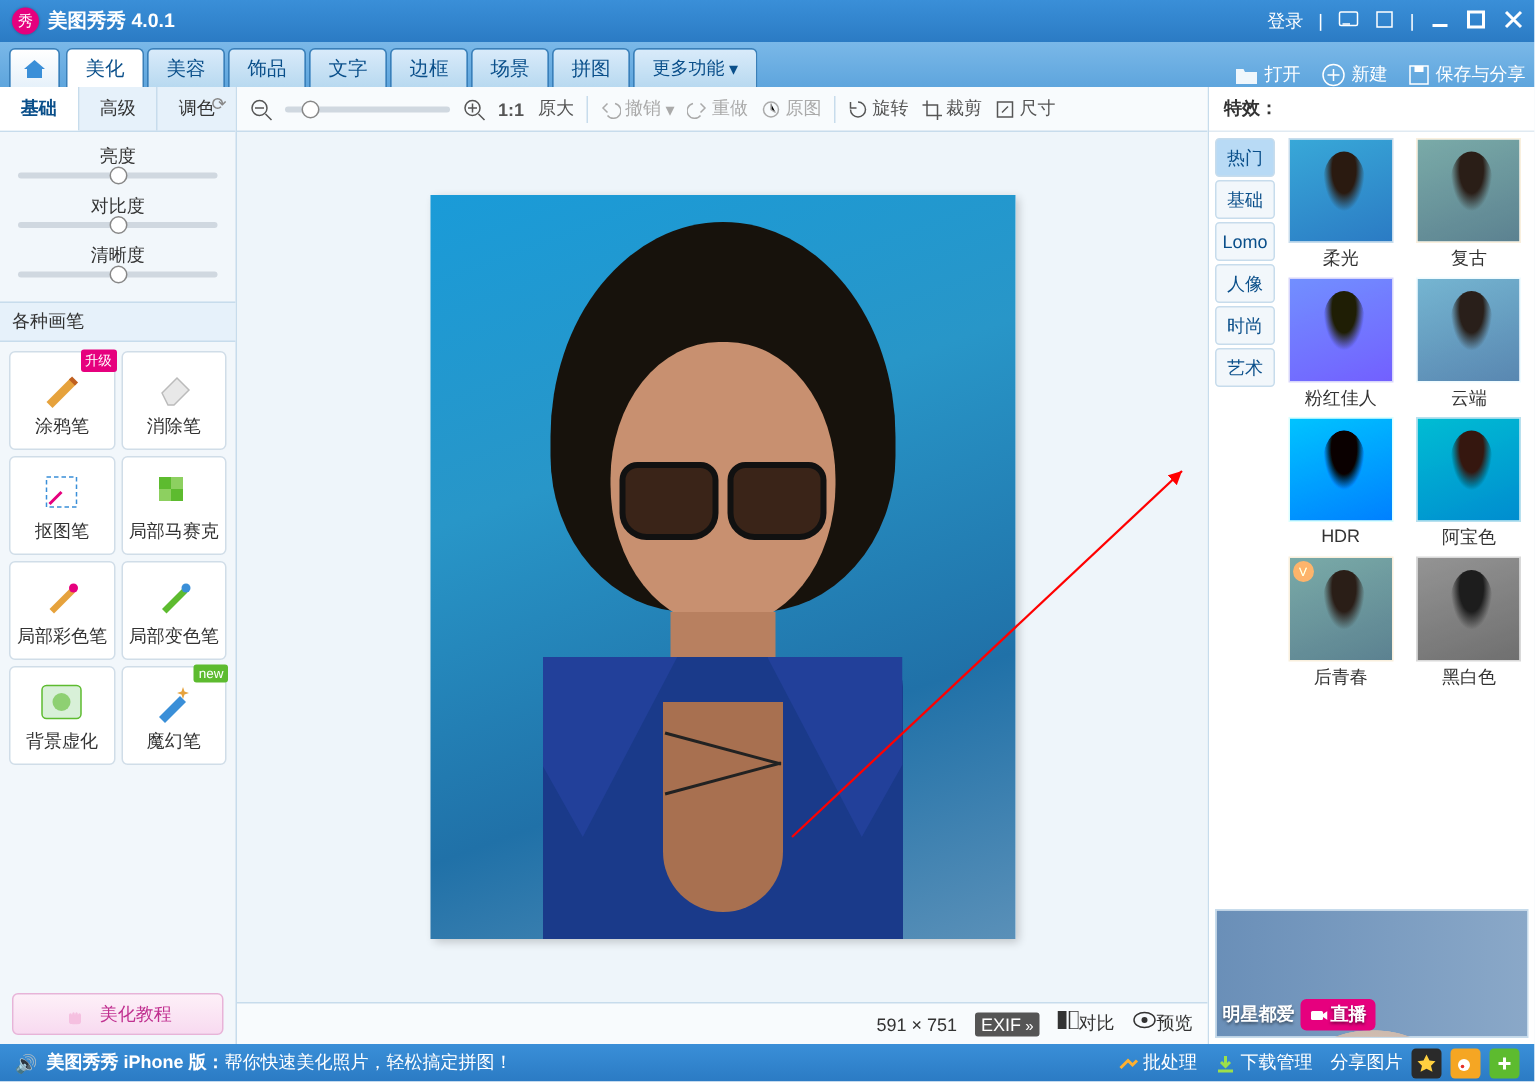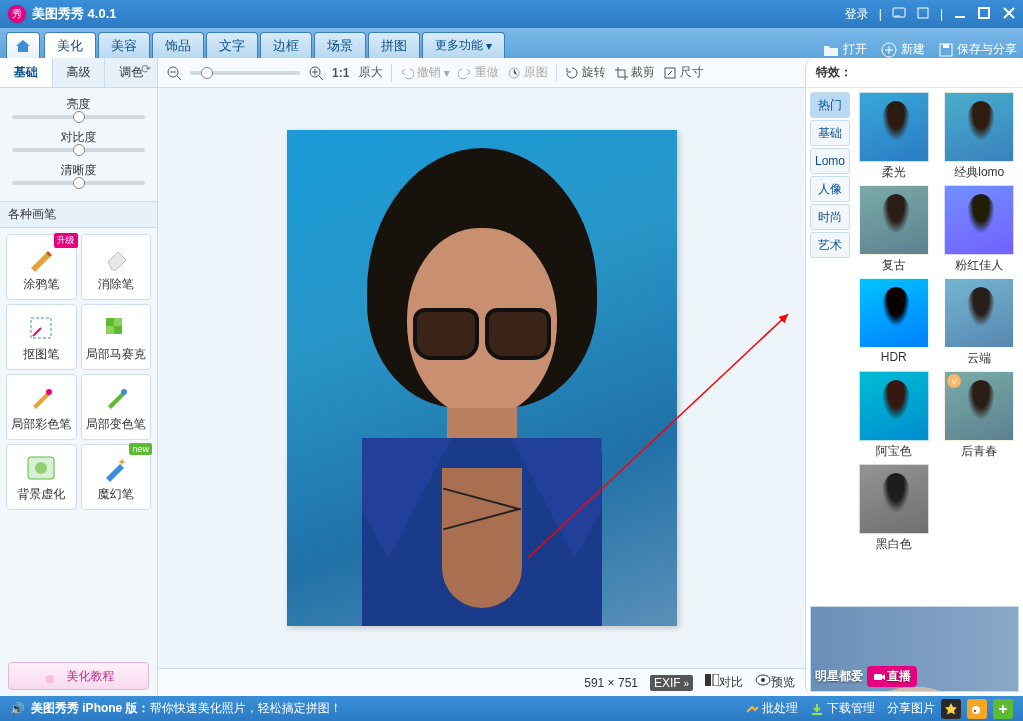--- a/index.html
+++ b/index.html
@@ -60,21 +60,21 @@
 .zoom-slider .thumb { left: 15%; }
 
 .canvas-body { flex: 1; background: #eef5fa; display: flex; align-items: center; justify-content: center; position: relative; }
 .photo { width: 390px; height: 496px; background: linear-gradient(160deg,#1a9bd8 0%,#2896c8 35%,#2071a8 70%,#5a90b8 100%); box-shadow: 2px 2px 6px rgba(0,0,0,.2); position: relative; overflow: hidden; }
 .arrow-line { position: absolute; pointer-events: none; }
 
 .canvas-statusbar { height: 28px; border-top: 1px solid #c7dcec; background: #f8fbfd; display: flex; align-items: center; justify-content: flex-end; padding: 0 10px; gap: 12px; color: #333; }
 .exif { background: #555; color: #fff; padding: 1px 4px; border-radius: 2px; font-size: 10px; }
 
 
-.rightpanel { width: 218px; border-left: 1px solid #c7dcec; background: #fff; display: flex; flex-direction: column; border-radius: 10px; }
+.rightpanel { width: 218px; border-left: 1px solid #c7dcec; background: #fff; display: flex; flex-direction: column; }
 .rp-head { padding: 6px 10px; font-weight: bold; color: #333; border-bottom: 1px solid #e0eaf2; }
 .rp-body { flex: 1; display: flex; padding: 4px; overflow: hidden; }
 .cat-list { width: 40px; display: flex; flex-direction: column; gap: 2px; margin-right: 4px; }
 .cat { height: 26px; border: 1px solid #c7dcec; background: #f2f7fb; display: flex; align-items: center; justify-content: center; color: #0a4f8a; cursor: pointer; border-radius: 3px; }
 .cat.active { background: #b8daf5; }
 .cat.last { position: relative; }
 .fx-grid { flex: 1; display: grid; grid-template-columns: 1fr 1fr; gap: 4px 6px; align-content: start; }
 .fx { display: flex; flex-direction: column; align-items: center; gap: 2px; cursor: pointer; }
 .fx .thumb-img { width: 70px; height: 70px; background: linear-gradient(160deg,#38a8d8,#2b7bc4); border: 1px solid #c7dcec; position: relative; overflow: hidden; }
 .fx .thumb-img.sepia { filter: sepia(0.5) hue-rotate(-10deg); }
@@ -409,38 +409,34 @@
         <div class="cat">人像</div>
         <div class="cat">时尚</div>
         <div class="cat last">艺术</div>
       </div>
       <div class="fx-grid">
         <div class="fx">
             <div class="thumb-img orig"></div>
             <div class="txt">柔光</div>
           </div>
         <div class="fx">
-            <div class="thumb-img warm"></div>
-            <div class="txt">经典lomo</div>
-          </div>
-        <div class="fx">
             <div class="thumb-img sepia"></div>
             <div class="txt">复古</div>
           </div>
         <div class="fx">
             <div class="thumb-img pink"></div>
             <div class="txt">粉红佳人</div>
           </div>
         <div class="fx">
+            <div class="thumb-img pale"></div>
+            <div class="txt">云端</div>
+          </div>
+        <div class="fx">
             <div class="thumb-img orig" style="filter:contrast(1.4) saturate(1.4)"></div>
             <div class="txt">HDR</div>
-          </div>
-        <div class="fx">
-            <div class="thumb-img pale"></div>
-            <div class="txt">云端</div>
           </div>
         <div class="fx">
             <div class="thumb-img" style="filter:hue-rotate(-15deg) saturate(1.5)"></div>
             <div class="txt">阿宝色</div>
           </div>
         <div class="fx">
             <div class="thumb-img sepia">
               <span class="vip-dot">V</span>
             </div>
             <div class="txt">后青春</div>

